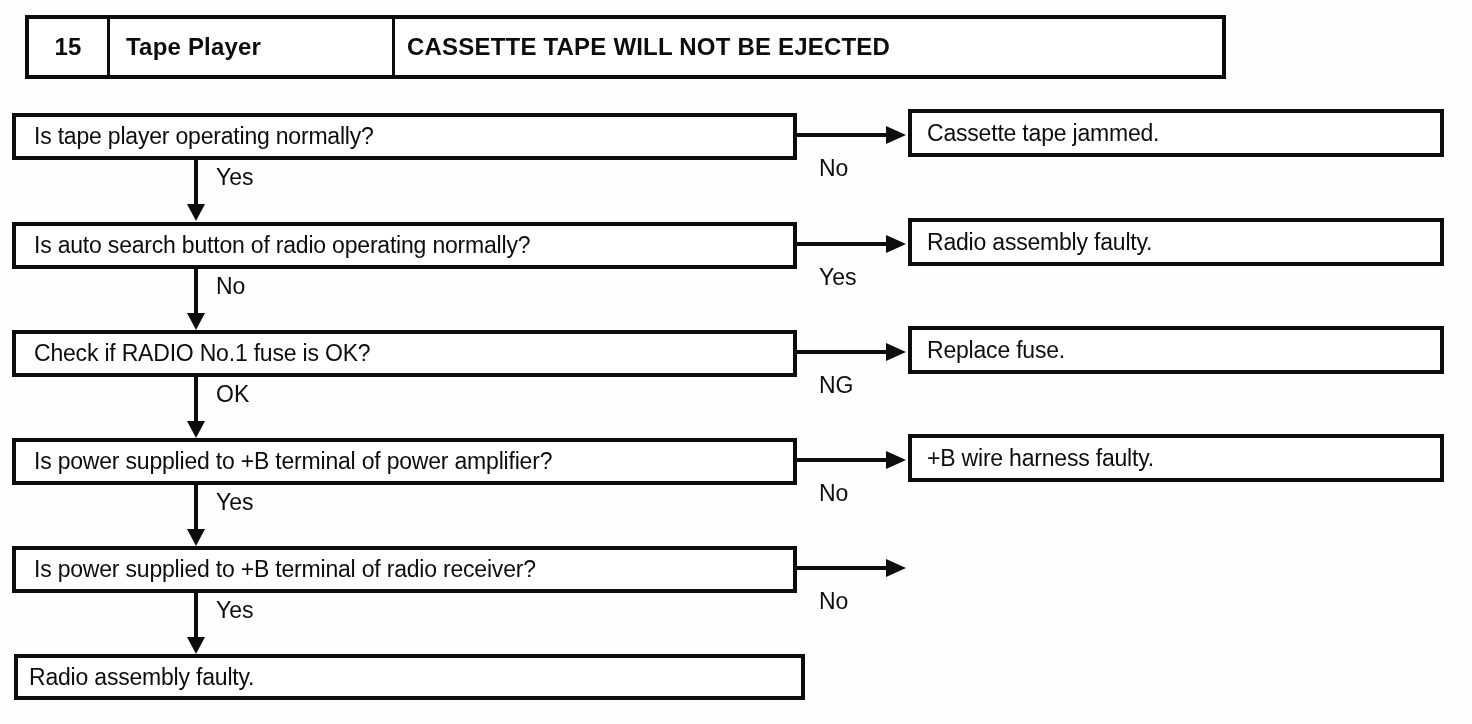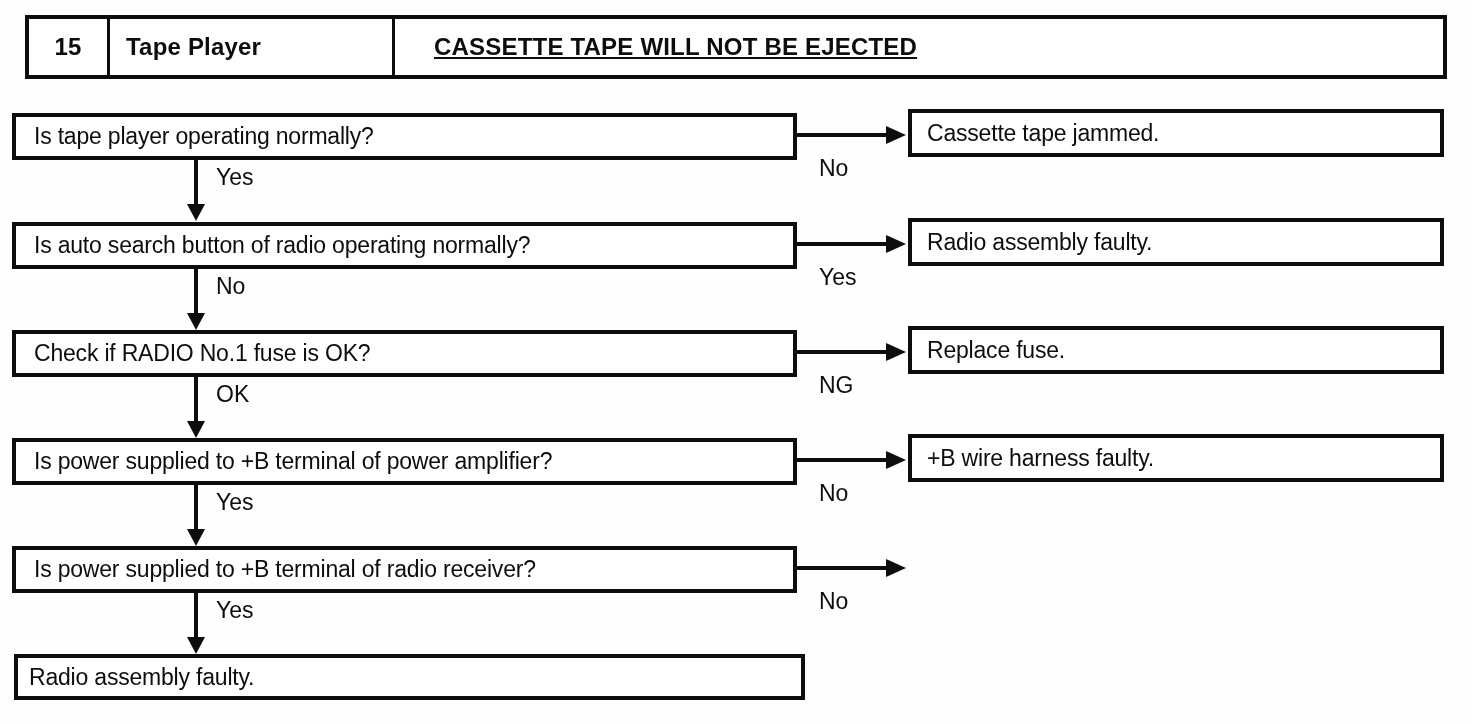--- a/index.html
+++ b/index.html
@@ -6,28 +6,28 @@
   #page{
     position:relative;
     width:1472px;height:724px;
     background:#fefefe;
     font-family:"Liberation Sans", sans-serif;
     color:#0d0d0d;
     overflow:hidden;
   }
   
   .header{
-    position:absolute;left:25px;top:15px;width:1422px;height:64px;
+    position:absolute;left:25px;top:15px;width:1201px;height:64px;
     border:4px solid #0c0c0c;box-sizing:border-box;
     display:flex;align-items:stretch;background:#fff;text-align:center;
   }
   .hcell{display:flex;align-items:center;font-weight:bold;font-size:24px;letter-spacing:.2px;}
   .hcell.num{width:78px;justify-content:center;border-right:3px solid #0c0c0c;}
   .hcell.system{width:285px;padding-left:16px;border-right:3px solid #0c0c0c;box-sizing:border-box;}
-  .hcell.symptom{flex:1;padding-left:39px;text-decoration:underline;}
+  .hcell.symptom{flex:1;padding-left:12px;}
   
   .row{position:absolute;left:0;width:1472px;height:112px;}
   .r0{top:113px}.r1{top:222px}.r2{top:330px}.r3{top:438px}.r4{top:546px}
   .qbox{
     position:absolute;left:12px;top:0;width:785px;height:47px;
     border:4px solid #0d0d0d;box-sizing:border-box;background:#fff;
     display:flex;align-items:center;padding-left:18px;
     font-size:23px;letter-spacing:-0.2px;
   }
   .rbox{

